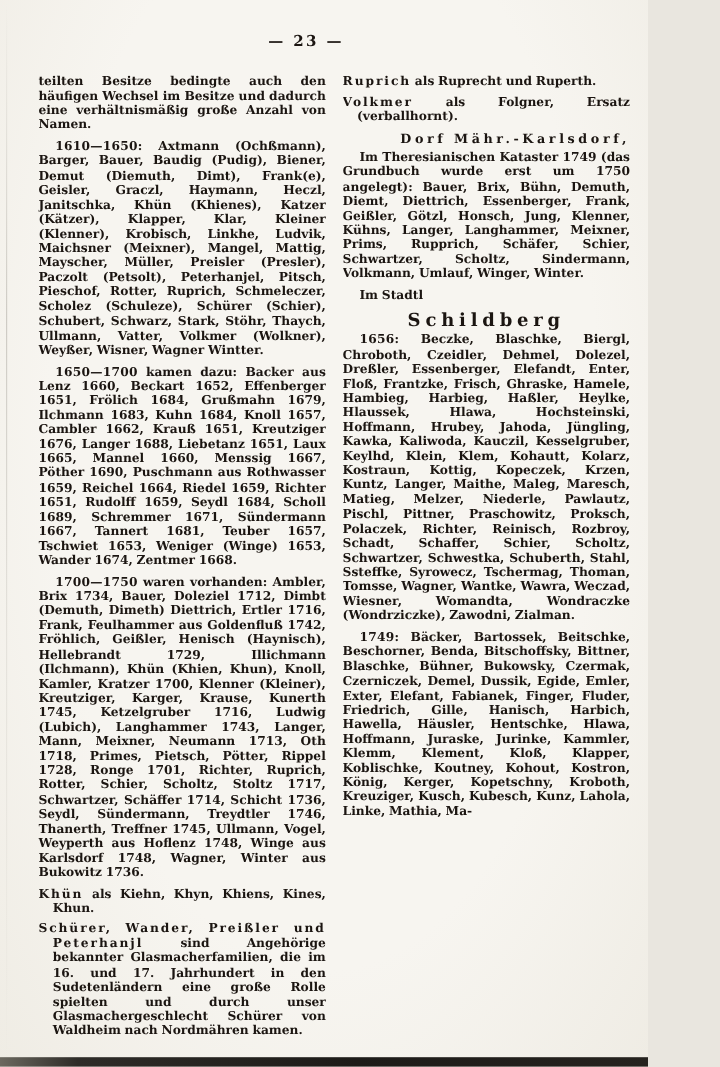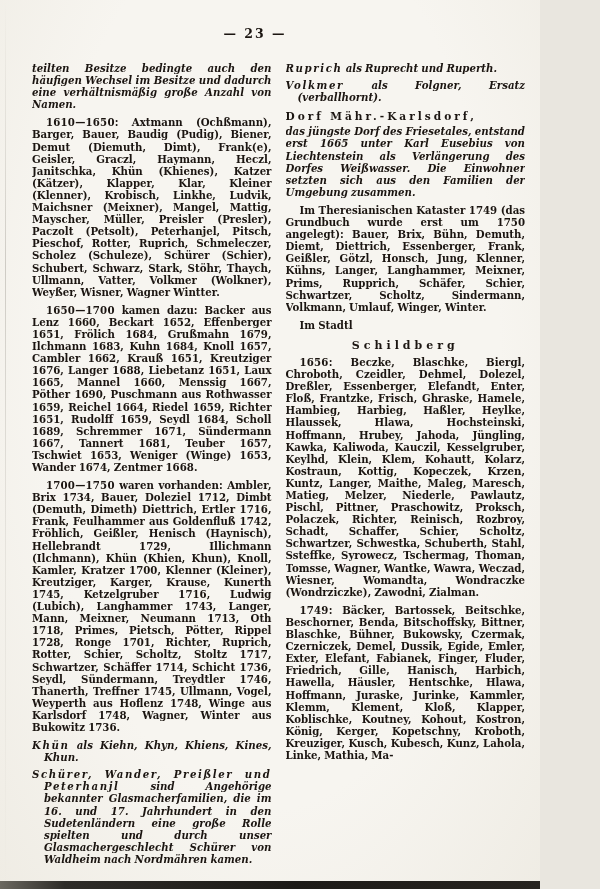--- a/index.html
+++ b/index.html
@@ -22,31 +22,31 @@
     display:grid;grid-template-columns:1fr 1fr;column-gap:14px;
     overflow:hidden;
   }
   .col{overflow:hidden;}
   p{
     margin:0 0 6px 0;
     font-size:10.2px;line-height:12.1px;font-weight:bold;
     text-align:justify;text-indent:14px;
     word-spacing:-0.4px;
   }
-  p.noind{text-indent:0;font-style:italic;}
-  p.hang{text-indent:-12px;padding-left:12px;margin-bottom:5px;font-style:italic;}
+  p.noind{text-indent:0;}
+  p.hang{text-indent:-12px;padding-left:12px;margin-bottom:5px;}
   .lead{letter-spacing:0.2px;}
   .sp{letter-spacing:1.6px;}
   .heading{
-    text-align:left;text-indent:0;letter-spacing:3px;
+    text-align:right;text-indent:0;letter-spacing:3px;
     margin:7px 0 3px 0;font-size:10.6px;
   }
   .heading2{
     text-align:center;text-indent:0;letter-spacing:4px;
-    margin:9px 0 4px 0;font-size:11px;
+    margin:9px 0 4px 0;font-size:15px;
   }
   .scan-bar{
     position:absolute;left:0;right:0;bottom:0;height:8px;
     background:linear-gradient(to right,#6b685f 0%,#2e2c28 12%,#1d1b18 55%,#26231f 100%);
   }
   .edge-line{
     position:absolute;left:5px;top:0;bottom:0;width:1px;
     background:linear-gradient(to bottom,rgba(90,85,75,0) 0%,rgba(90,85,75,.25) 30%,rgba(90,85,75,.1) 60%,rgba(90,85,75,0) 100%);
   }
 </style>
@@ -75,21 +75,20 @@
       <p class="hang"><span class="sp">Schürer, Wander, Preißler und Peterhanjl</span> <span>sind Angehörige bekannter Glasmacherfamilien, die im 16. und 17. Jahrhundert in den Sudetenländern eine große Rolle spielten und durch unser Glasmachergeschlecht Schürer von Waldheim nach Nordmähren kamen.</span></p>
     </div>
 
     <div class="col">
       <p class="hang"><span class="sp">Ruprich</span> <span>als Ruprecht und Ruperth.</span></p>
 
       <p class="hang"><span class="sp">Volkmer</span> <span>als Folgner, Ersatz (verballhornt).</span></p>
 
       <p class="heading">Dorf Mähr.-Karlsdorf,</p>
 
-      <p class="noind">das jüngste Dorf des Friesetales, entstand erst 1665 unter Karl Eusebius von Liechtenstein als Verlängerung des Dorfes Weißwasser. Die Einwohner setzten sich aus den Familien der Umgebung zusammen.</p>
 
 
 
       <p>Im Theresianischen Kataster 1749 (das Grundbuch wurde erst um 1750 angelegt): Bauer, Brix, Bühn, Demuth, Diemt, Diettrich, Essenberger, Frank, Geißler, Götzl, Honsch, Jung, Klenner, Kühns, Langer, Langhammer, Meixner, Prims, Rupprich, Schäfer, Schier, Schwartzer, Scholtz, Sindermann, Volkmann, Umlauf, Winger, Winter.</p>
 
       <p>Im Stadtl</p>
 
       <p class="heading2">Schildberg</p>
 
 

